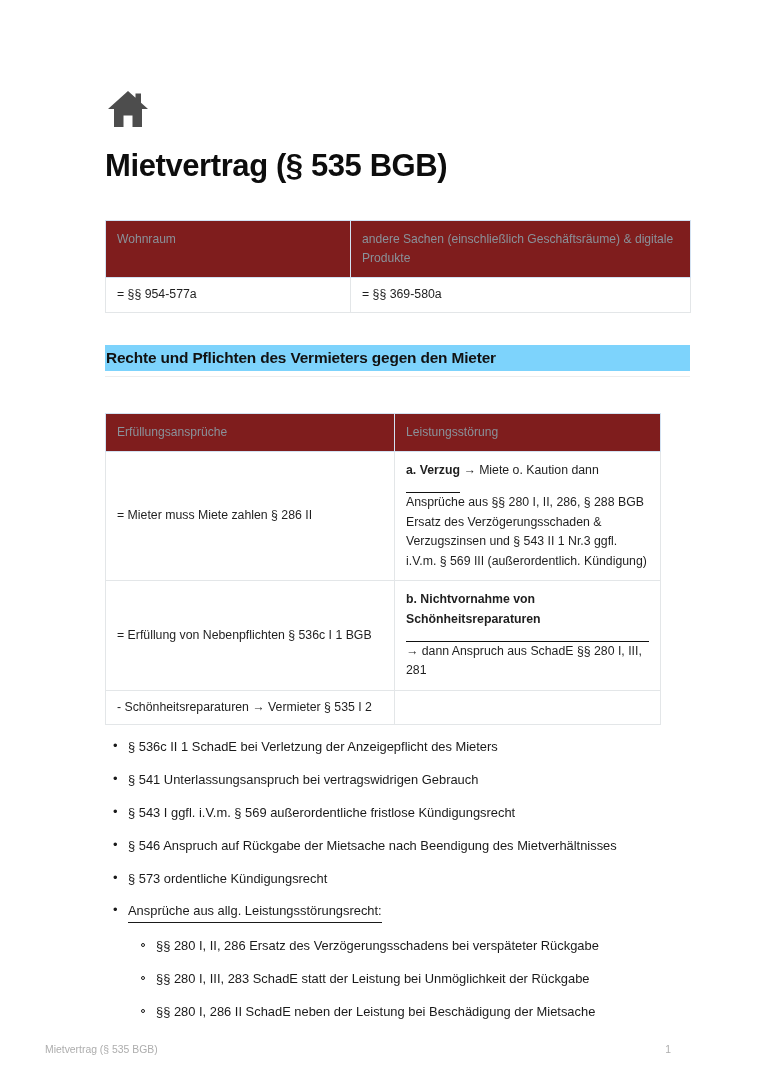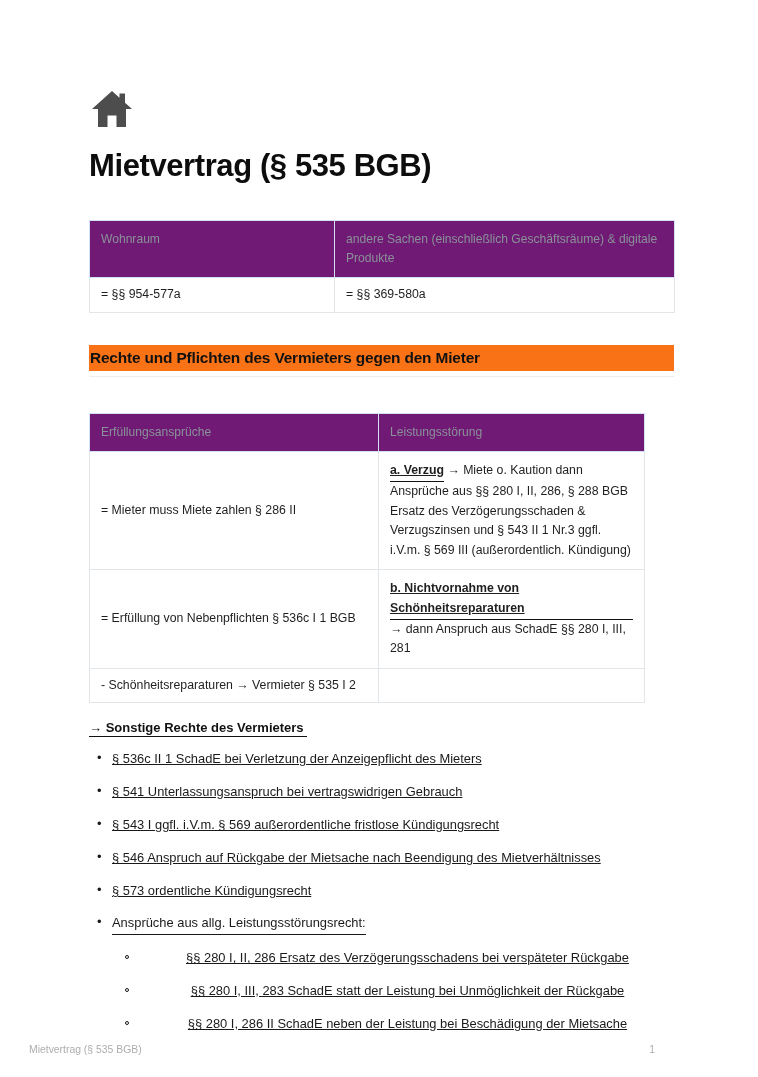--- a/index.html
+++ b/index.html
@@ -11,21 +11,21 @@
     width: 758px;
     height: 1077px;
     position: relative;
     font-family: "Liberation Sans", sans-serif;
     color: #1a1a1a;
     -webkit-font-smoothing: antialiased;
   }
 
   .page {
     position: absolute;
-    left: 0; top: 0;
+    left: 16px; top: 0;
     width: 684px;
     height: 1077px;
     overflow: hidden;
   }
 
   .content {
     position: absolute;
     left: 89px;
     top: 88px;
     width: 586px;
@@ -62,21 +62,21 @@
   }
   table.doc-table td,
   table.doc-table th {
     border: 1px solid #e3e6e8;
     padding: 7px 11px;
     text-align: left;
     vertical-align: middle;
     font-weight: normal;
   }
   table.doc-table thead th {
-    background: #701a75;
+    background: #7f1d1d;
     color: #8a9199;
     border-color: #d3e2f2;
     font-size: 12.1px;
     vertical-align: top;
     padding-top: 9px;
     padding-bottom: 9px;
   }
 
   
   .table-one {
@@ -96,21 +96,21 @@
   .table-two col.c2 { width: 266px; }
   .table-two tbody td { vertical-align: middle; }
   .table-two tbody td.right-cell { vertical-align: top; padding-top: 9px; padding-bottom: 9px; }
 
   
   .section-heading {
     margin-top: 32px;
     width: 585px;
   }
   .section-heading .band {
-    background: #f97316;
+    background: #7dd3fc;
     font-size: 15.4px;
     font-weight: bold;
     color: #111;
     line-height: 1.5;
     padding: 1px 1px 2px 1px;
     letter-spacing: -0.15px;
   }
   .section-heading .rule {
     height: 1px;
     background: #ededed;
@@ -137,21 +137,20 @@
     margin: 13px 0 0 0;
     padding-left: 23px;
     list-style: none;
     font-size: 12.9px;
     line-height: 1.46;
     color: #1a1a1a;
   }
   ul.lvl1 > li {
     position: relative;
     margin-bottom: 14px;
-    text-decoration: underline;
   }
   ul.lvl1 > li::before {
     content: "\2022";
     position: absolute;
     left: -15px;
     top: -1px;
     font-size: 13px;
     color: #1a1a1a;
   }
 
@@ -163,41 +162,39 @@
   }
 
   ul.lvl2 {
     margin: 14px 0 0 0;
     padding-left: 28px;
     list-style: none;
   }
   ul.lvl2 > li {
     position: relative;
     margin-bottom: 14px;
-    text-align: center;
   }
   ul.lvl2 > li::before {
     content: "";
     position: absolute;
     left: -15px;
     top: 6px;
     width: 4px;
     height: 4px;
     border: 1px solid #1a1a1a;
     border-radius: 50%;
     box-sizing: border-box;
   }
   ul.lvl2 > li:last-child { margin-bottom: 0; }
 
   .bold-ul {
     font-weight: bold;
     border-bottom: 1.3px solid #111;
-    padding-bottom: 1px;
+    padding-bottom: 12px;
     display: inline-block;
-    text-decoration: underline;
   }
 
   
   .footer {
     position: absolute;
     left: 29px;
     right: 29px;
     bottom: 22px;
     display: flex;
     justify-content: space-between;
@@ -265,23 +262,20 @@
           <td>= Erfüllung von Nebenpflichten § 536c I 1 BGB</td>
           <td class="right-cell"><span class="bold-ul">b. Nichtvornahme von Schönheitsreparaturen</span><span> → dann Anspruch aus SchadE §§ 280 I, III, 281</span></td>
         </tr>
         <tr>
           <td>- Schönheitsreparaturen → Vermieter § 535 I 2</td>
           <td class="right-cell"></td>
         </tr>
       </tbody>
     </table>
 
-    <div class="lead-line">
-      <span class="underlined"><span>→</span>&nbsp;<span>Sonstige Rechte des Vermieters</span>&nbsp;</span>
-    </div>
 
     <ul class="lvl1">
       <li>§ 536c II 1 SchadE bei Verletzung der Anzeigepflicht des Mieters</li>
       <li>§ 541 Unterlassungsanspruch bei vertragswidrigen Gebrauch</li>
       <li>§ 543 I ggfl. i.V.m. § 569 außerordentliche fristlose Kündigungsrecht</li>
       <li>§ 546 Anspruch auf Rückgabe der Mietsache nach Beendigung des Mietverhältnisses</li>
       <li>§ 573 ordentliche Kündigungsrecht</li>
       <li>
         <span class="u-underline">Ansprüche aus allg. Leistungsstörungsrecht:</span>
         <ul class="lvl2">

